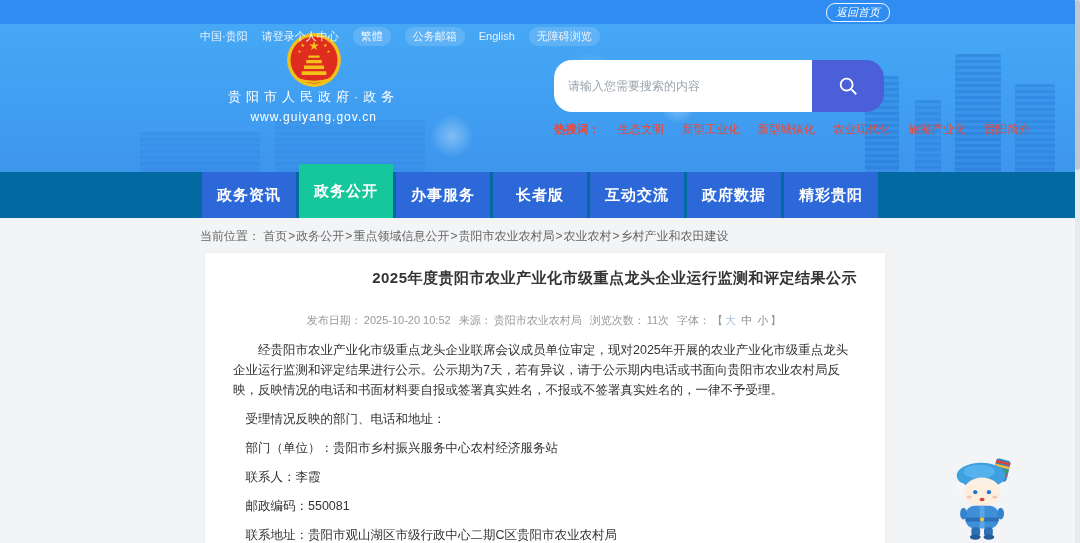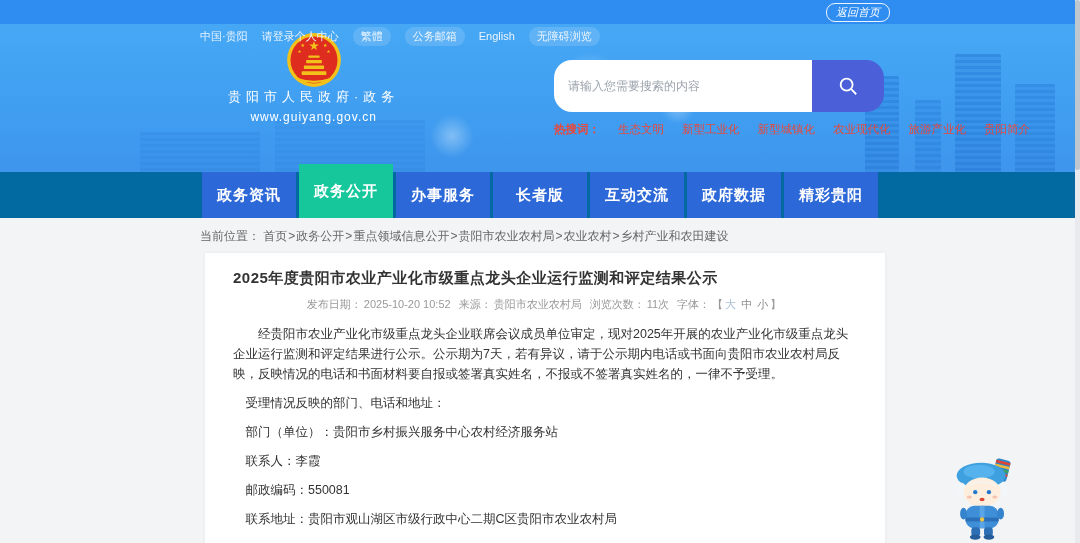--- a/index.html
+++ b/index.html
@@ -50,22 +50,22 @@
   .nav-item { flex:1; display:flex; align-items:center; justify-content:center; background:#2d68d8; color:#fff; font-size:15px; font-weight:bold; text-decoration:none; cursor:pointer; letter-spacing:1px; }
   .nav-item.active { background:#17c79c; position:relative; margin-top:-8px; height:54px; }
 
   
   .breadcrumb { padding:10px 0 8px 200px; font-size:12px; color:#666; }
   .breadcrumb a { color:#666; text-decoration:none; cursor:pointer; }
   .bc-sep { margin:0 1px; }
 
   
   .card { width:680px; margin-left:205px; background:#ffffff; box-shadow:0 0 4px rgba(0,0,0,0.05); padding:16px 28px 30px; min-height:300px; }
-  .article-title { font-size:15px; font-weight:bold; color:#333; text-align:left; letter-spacing:0.5px; }
-  .meta { text-align:center; font-size:11px; color:#999; margin-top:9px; white-space:nowrap; }
+  .article-title { font-size:15px; font-weight:bold; color:#333; text-align:right; letter-spacing:0.5px; }
+  .meta { text-align:center; font-size:11px; color:#999; margin-top:25px; white-space:nowrap; }
   .meta span { margin-right:2px; }
   .meta .gap { margin-right:8px; }
   .meta .fs-large { color:#a9bfd4; cursor:pointer; }
   .meta .fs-mid, .meta .fs-small { color:#888; cursor:pointer; }
   .para { font-size:12.5px; color:#333; line-height:20px; margin-top:9px; }
   .para.first { text-indent:2em; margin-top:12px; }
   .para.line { text-indent:1em; }
 
   
   .mascot { position:absolute; right:62px; bottom:2px; width:66px; height:84px; cursor:pointer; z-index:9; }

